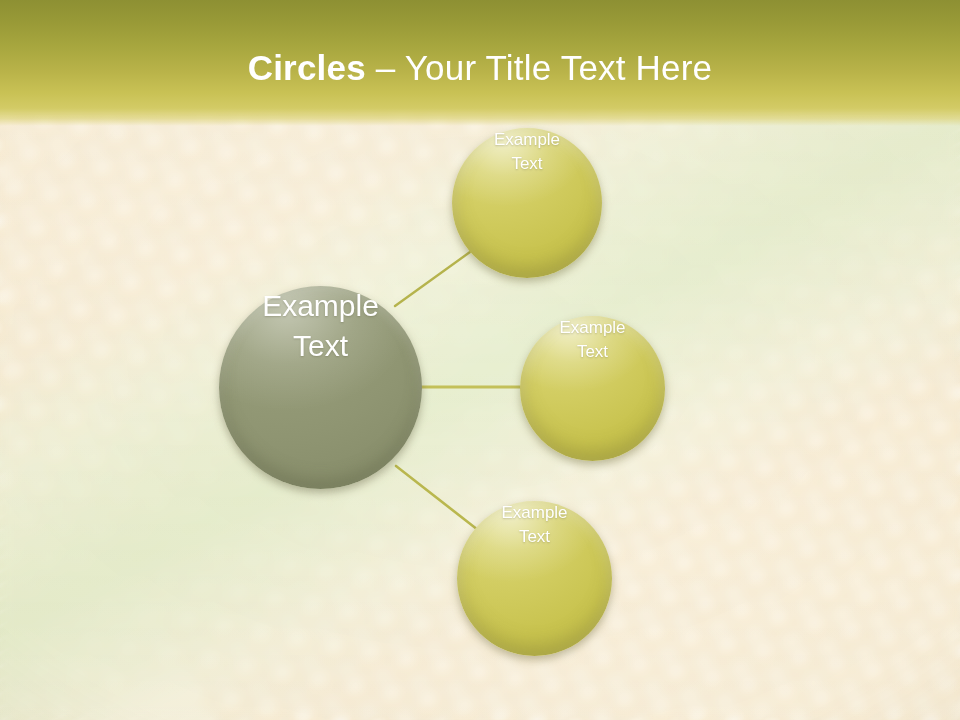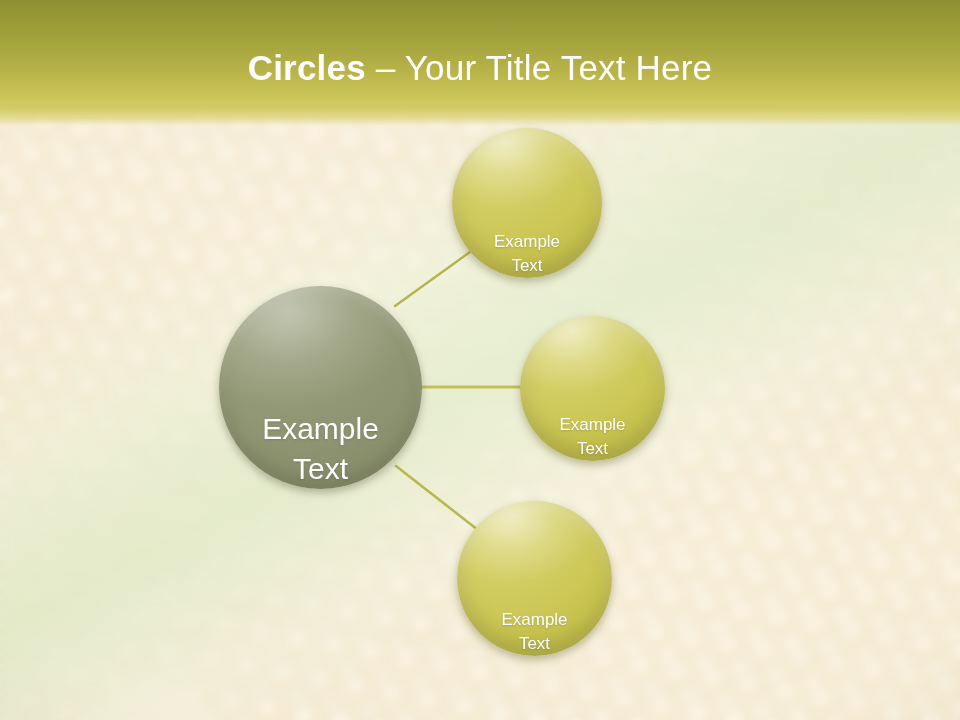--- a/index.html
+++ b/index.html
@@ -167,21 +167,21 @@
     position: absolute;
     left: 0; top: 0;
     width: 960px; height: 720px;
   }
 
   
   .node {
     position: absolute;
     border-radius: 50%;
     display: flex;
-    align-items: flex-end;
+    align-items: flex-start;
     justify-content: center;
     text-align: center;
     color: #ffffff;
     box-sizing: border-box;
   }
 
   .node-main {
     left: 219px; top: 286px;
     width: 203px; height: 203px;
     background:

